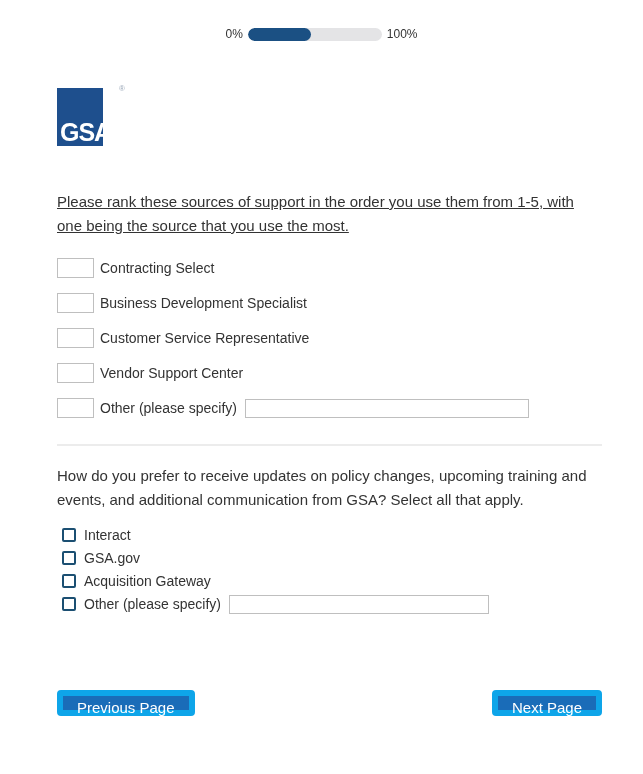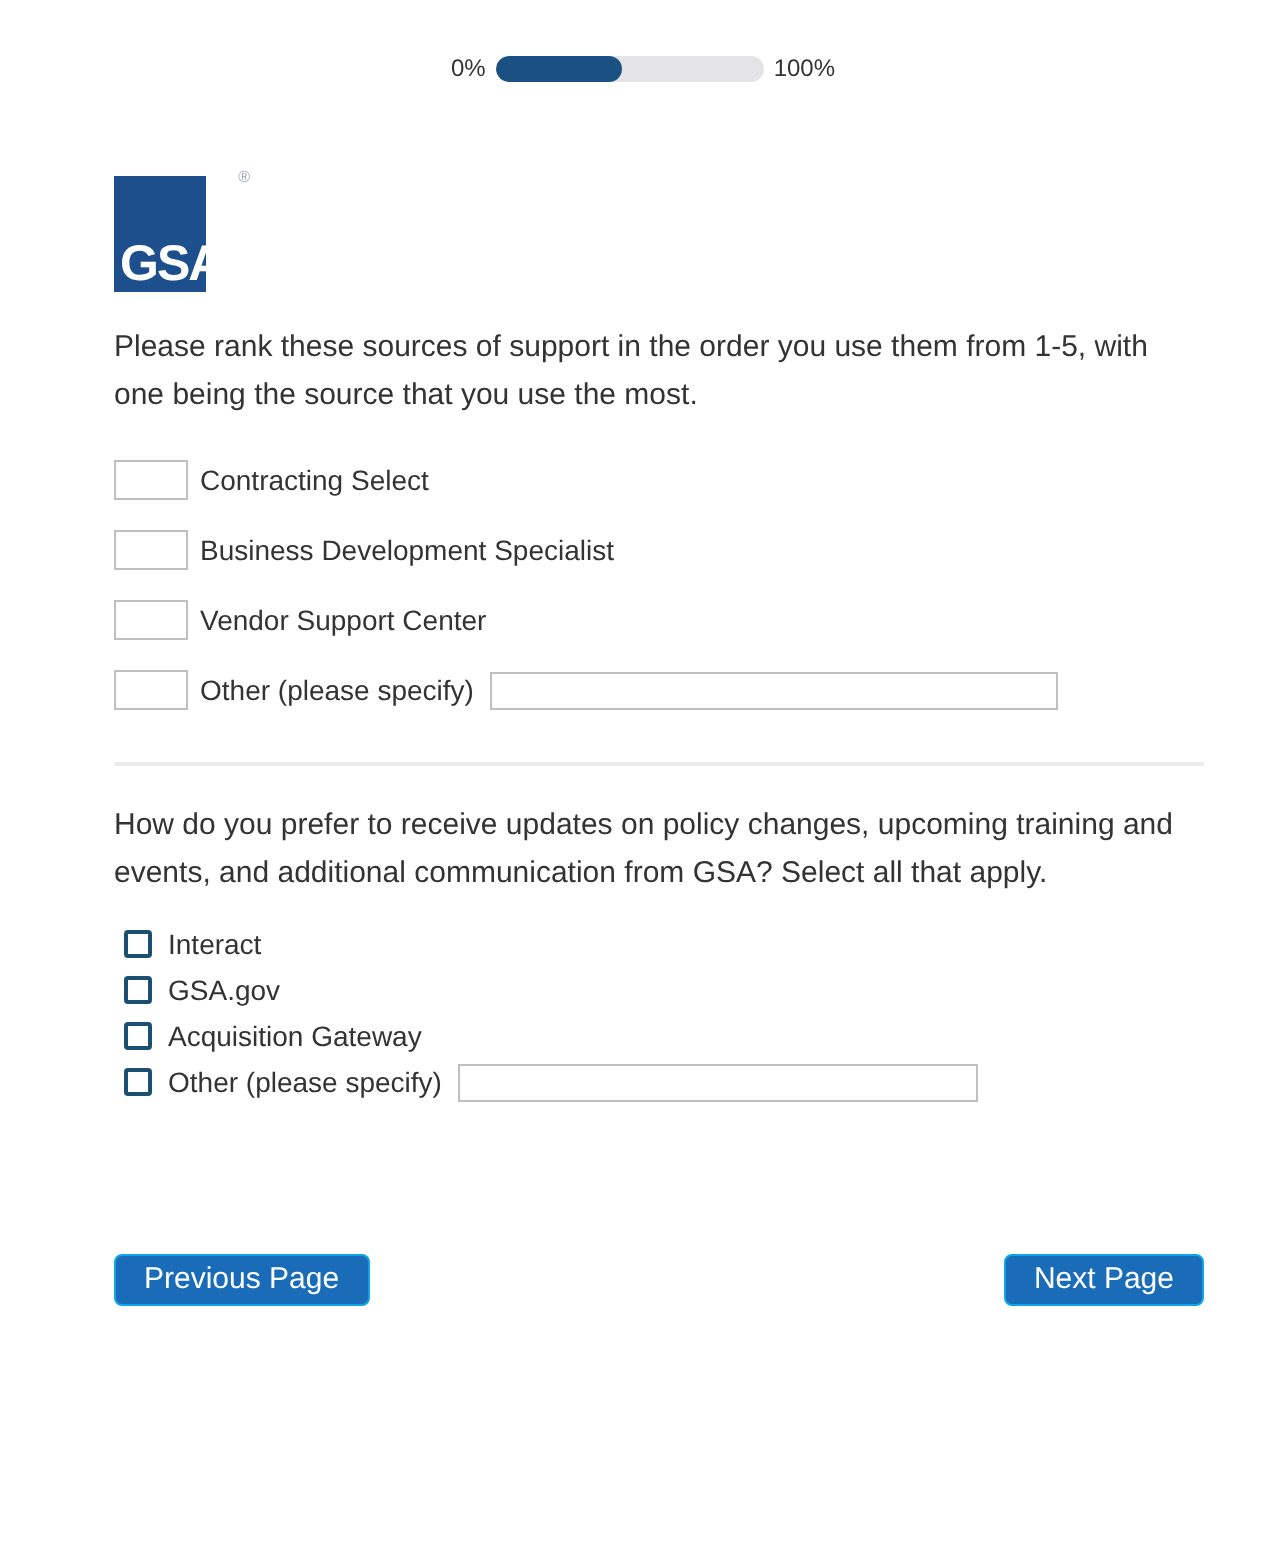--- a/index.html
+++ b/index.html
@@ -57,21 +57,21 @@
     font-size:8px; color:#9aa7b8;
   }
 
   
   .question {
     font-size:15px;
     line-height:24px;
     color:#333;
     max-width:548px;
   }
-  .q1 { margin-top:16px; }
+  .q1 { margin-top:44px;text-decoration:underline; }
   .q2 { margin-top:18px; }
 
   
   .rank-list { margin-top:20px; }
   .rank-row {
     display:flex;
     align-items:center;
     height:20px;
     margin-bottom:15px;
   }
@@ -136,21 +136,21 @@
   
   .nav-row {
     margin-top:77px;
     display:flex;
     justify-content:space-between;
     align-items:center;
   }
   .nav-btn {
     background:#1a6cb8;
     color:#ffffff;
-    border:1px solid #0ea5e9;
+    border:6px solid #0ea5e9;
     border-radius:4px;
     font-family:"Liberation Sans", sans-serif;
     font-size:15px;
     padding:4px 14px;
     height:26px;
     line-height:16px;
     cursor:pointer;
   }
 </style>
 </head>
@@ -179,20 +179,24 @@
     <div class="rank-row">
       <input class="rank-input" type="text" value="" style="">
       <span class="rank-label">Contracting Select</span>
     </div>
     <div class="rank-row">
       <input class="rank-input" type="text" value="" style="">
       <span class="rank-label">Business Development Specialist</span>
     </div>
     <div class="rank-row">
       <input class="rank-input" type="text" value="" style="">
+      <span class="rank-label">Customer Service Representative</span>
+    </div>
+    <div class="rank-row">
+      <input class="rank-input" type="text" value="" style="">
       <span class="rank-label">Vendor Support Center</span>
     </div>
     <div class="rank-row">
       <input class="rank-input" type="text" value="" style="">
       <span class="rank-label">Other (please specify)</span>
       <input class="other-input-rank" type="text" value="" style="">
     </div>
   </div>
 
   <hr class="divider">

